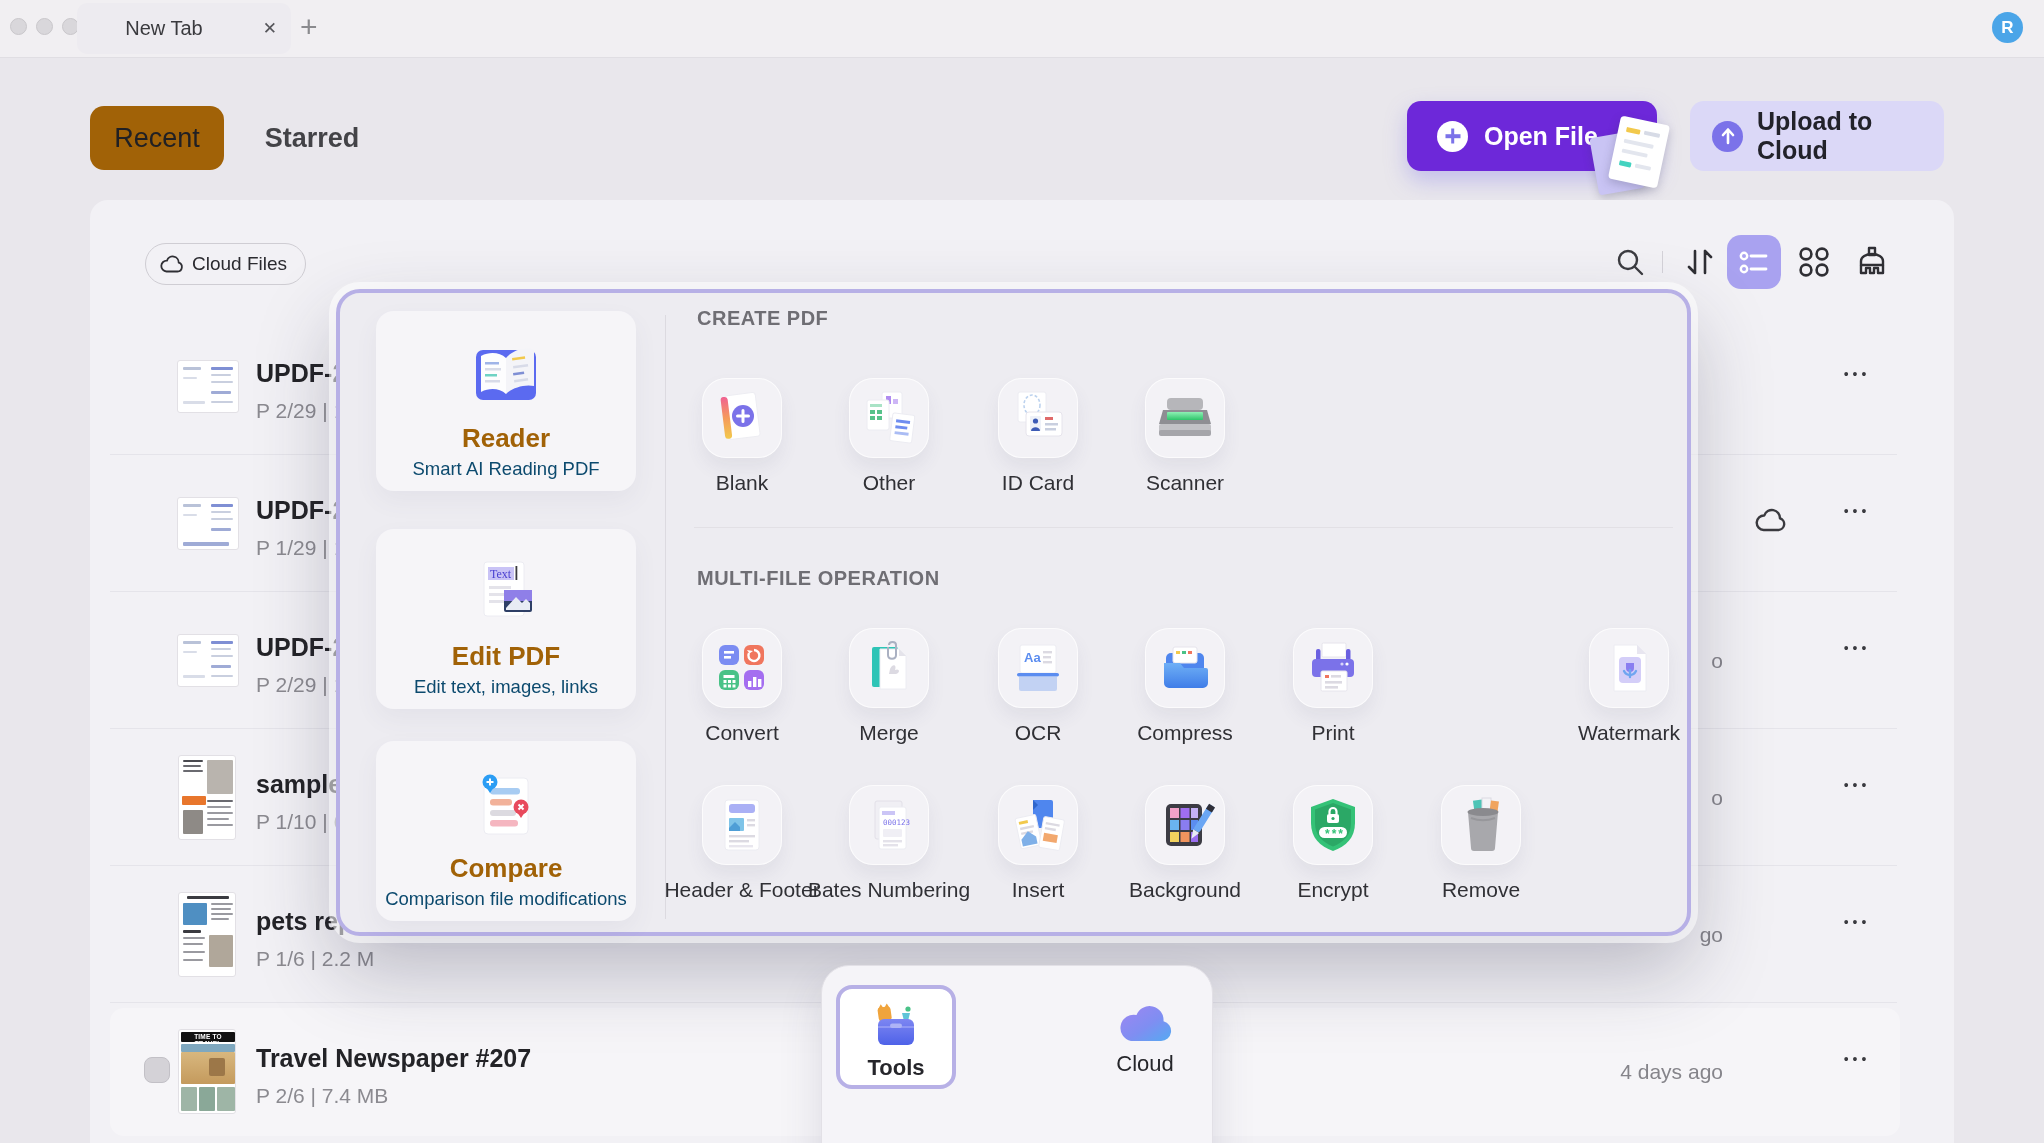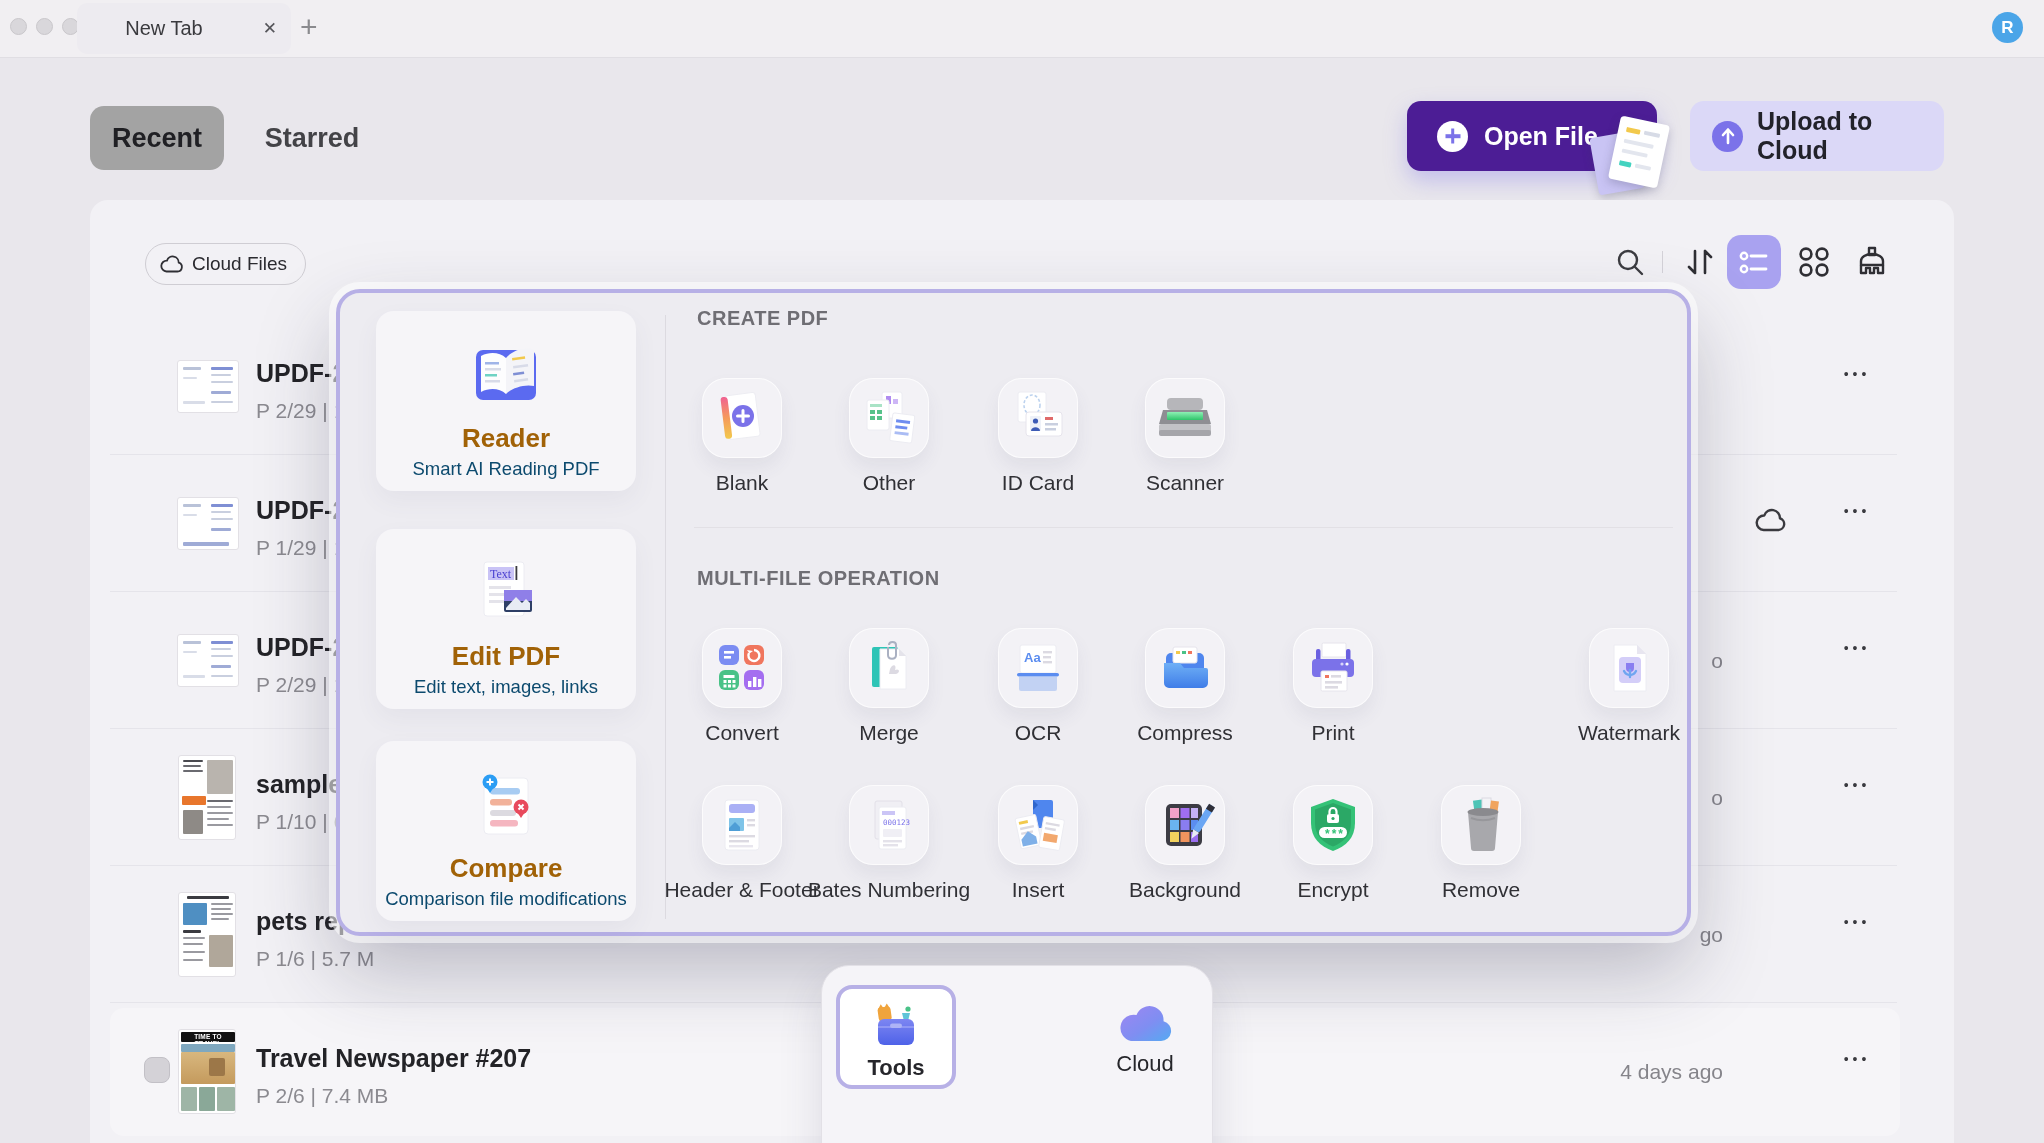--- a/index.html
+++ b/index.html
@@ -7,23 +7,23 @@
   .abs{position:absolute;}
   
   .titlebar{position:absolute;left:0;top:0;width:2044px;height:57px;background:#f1eff2;border-bottom:1px solid #e0dee3;}
   .tl{position:absolute;top:18px;width:17px;height:17px;border-radius:50%;background:#d9d7db;border:1px solid #c9c7cb;box-sizing:border-box;}
   .tab{position:absolute;left:77px;top:3px;width:214px;height:51px;background:#edebf0;border-radius:10px;}
   .tab-title{position:absolute;left:0;right:40px;top:14px;text-align:center;font-size:20px;color:#3a3a3e;}
   .tab-close{position:absolute;right:14px;top:15px;font-size:17px;color:#55555a;cursor:default;}
   .newtab{position:absolute;left:300px;top:12px;font-size:30px;font-weight:300;color:#8a8a8e;line-height:30px;}
   .avatar{position:absolute;left:1992px;top:12px;width:31px;height:31px;border-radius:50%;background:#4ba5e8;color:#fff;font-size:17px;font-weight:700;display:flex;align-items:center;justify-content:center;}
   
-  .seg-recent{position:absolute;left:90px;top:106px;width:134px;height:64px;border-radius:14px;background:#a3a3a3;display:flex;align-items:center;justify-content:center;font-size:27px;font-weight:700;color:#202024;}
+  .seg-recent{position:absolute;left:90px;top:106px;width:134px;height:64px;border-radius:14px;background:#a16207;display:flex;align-items:center;justify-content:center;font-size:27px;font-weight:400;color:#202024;}
   .seg-starred{position:absolute;left:252px;top:106px;width:120px;height:64px;display:flex;align-items:center;justify-content:center;font-size:27px;font-weight:600;color:#434347;}
-  .btn-open{position:absolute;left:1407px;top:101px;width:250px;height:70px;border-radius:14px;background:#4c1d95;box-shadow:0 10px 22px rgba(123,114,233,.35);display:flex;align-items:center;}
+  .btn-open{position:absolute;left:1407px;top:101px;width:250px;height:70px;border-radius:14px;background:#6d28d9;box-shadow:0 10px 22px rgba(123,114,233,.35);display:flex;align-items:center;}
   .btn-open .plus{width:31px;height:31px;border-radius:50%;background:#fff;margin-left:30px;position:relative;flex:none;}
   .btn-open .plus:before,.btn-open .plus:after{content:"";position:absolute;background:#7b72e9;left:50%;top:50%;}
   .btn-open .plus:before{width:15px;height:3.6px;transform:translate(-50%,-50%);}
   .btn-open .plus:after{width:3.6px;height:15px;transform:translate(-50%,-50%);}
   .btn-open .lbl{color:#fff;font-size:25px;font-weight:700;margin-left:16px;}
   .papers{position:absolute;left:1588px;top:112px;width:90px;height:90px;}
   .sheet{position:absolute;background:#fff;border-radius:4px;box-shadow:0 4px 10px rgba(60,60,90,.25);}
   .btn-upload{position:absolute;left:1690px;top:101px;width:254px;height:70px;border-radius:14px;background:#dbd8f7;display:flex;align-items:center;}
   .btn-upload .up{width:31px;height:31px;border-radius:50%;background:#7b72e9;margin-left:22px;flex:none;display:flex;align-items:center;justify-content:center;}
   .btn-upload .lbl{color:#22222a;font-size:25px;font-weight:700;margin-left:14px;}
@@ -240,21 +240,21 @@
     <div class="bar" style="left:32px;top:20px;width:22px;height:2px;background:#9a9aa0;"></div>
     <div class="bar" style="left:32px;top:25px;width:18px;height:2px;background:#9a9aa0;"></div>
     <div class="bar" style="left:4px;top:37px;width:18px;height:3px;background:#3a3a40;"></div>
     <div class="bar" style="left:4px;top:44px;width:22px;height:2px;background:#9a9aa0;"></div>
     <div class="bar" style="left:4px;top:50px;width:20px;height:2px;background:#9a9aa0;"></div>
     <div class="bar" style="left:30px;top:42px;width:24px;height:32px;background:#b0a79a;"></div>
     <div class="bar" style="left:4px;top:58px;width:22px;height:2px;background:#9a9aa0;"></div>
     <div class="bar" style="left:4px;top:66px;width:20px;height:2px;background:#9a9aa0;"></div>
   </div>
   <div class="f-title">pets rep</div>
-  <div class="f-meta">P 1/6  |  5.7 M</div>
+  <div class="f-meta">P 1/6  |  2.2 M</div>
   <div class="f-date">go</div>
   <div class="f-menu">•••</div>
   <div class="sep"></div>
 </div>
 
 <div class="frow" style="top:1007px">
   <div class="chk"></div>
   <div class="thumb t-port">
     <div class="bar" style="left:2px;top:2px;width:54px;height:10px;background:#111;"></div>
     <div style="position:absolute;left:2px;top:2.5px;width:54px;text-align:center;font-size:6.5px;font-weight:700;color:#fff;letter-spacing:.2px;">TIME TO TRAVEL</div>

